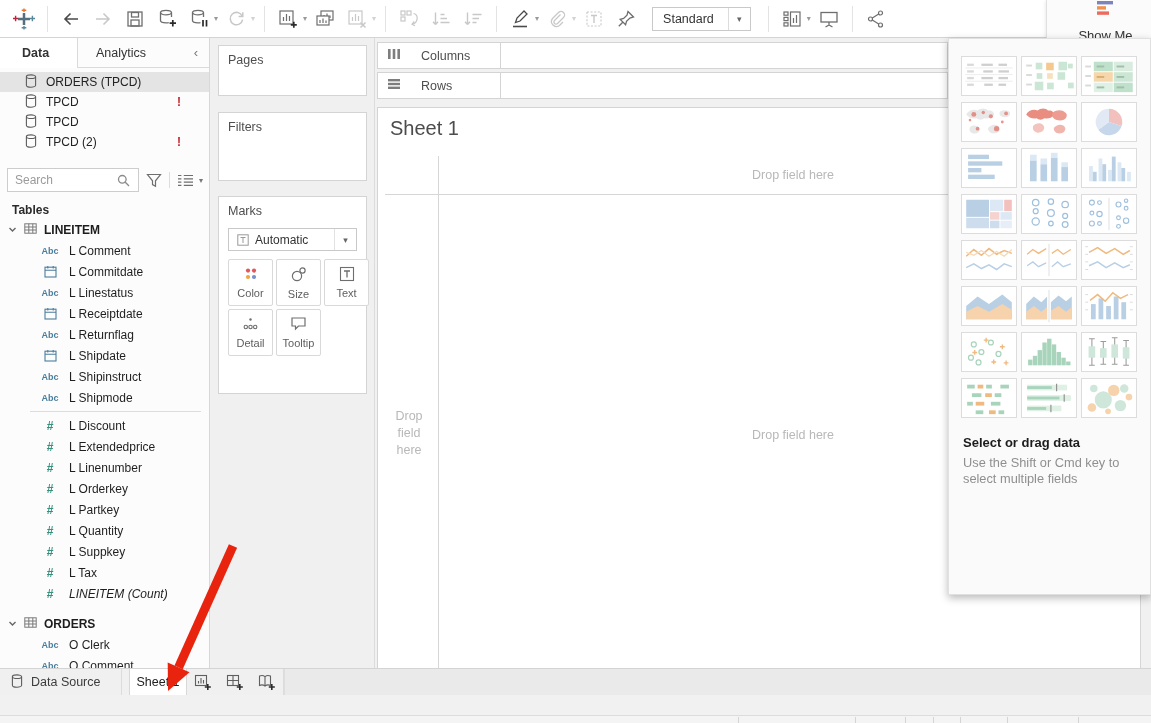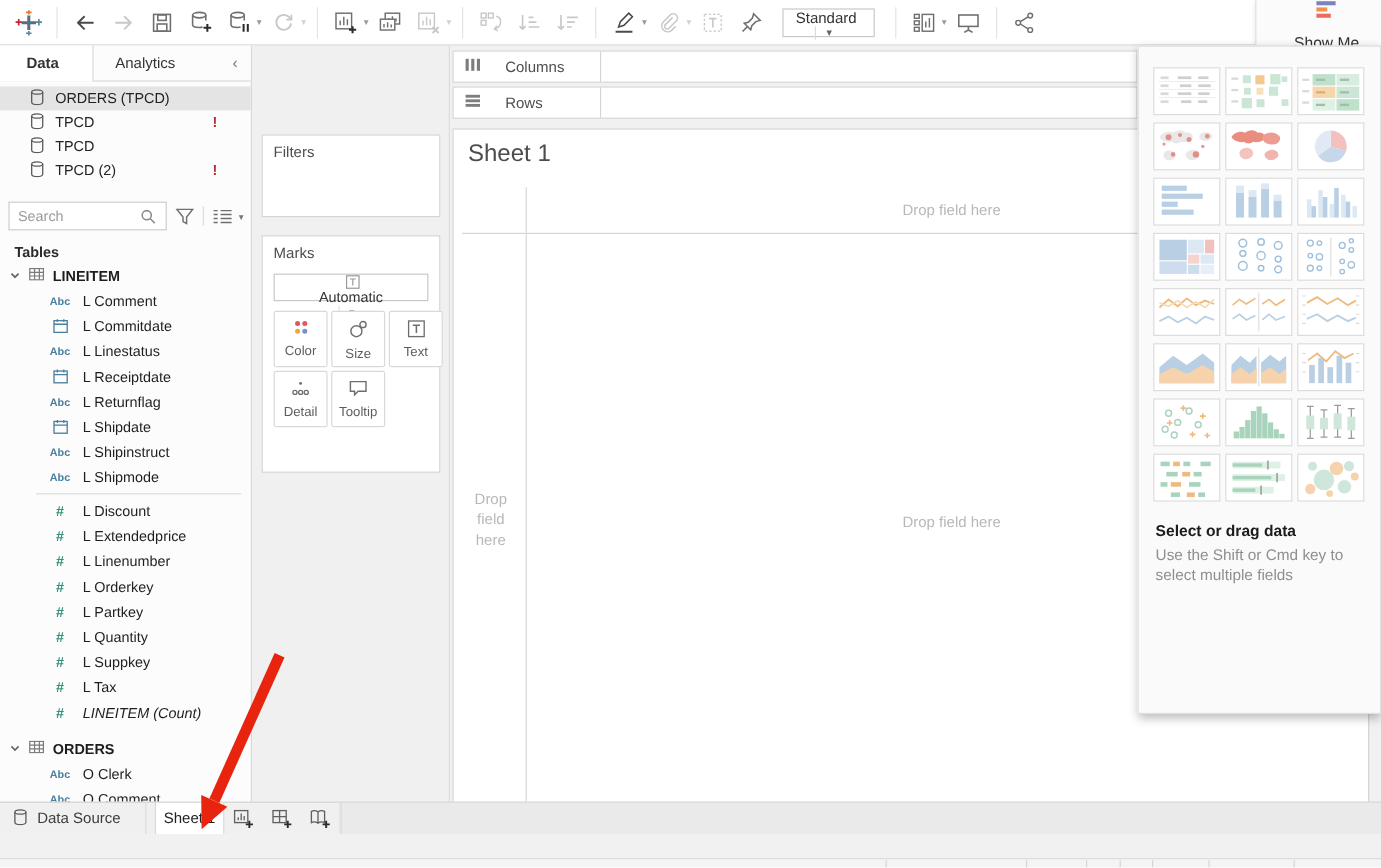--- a/index.html
+++ b/index.html
@@ -8,21 +8,21 @@
 
   
   .toolbar { position:absolute; left:0; top:0; width:1151px; height:38px; background:#fff; border-bottom:1px solid #d4d4d4; display:flex; align-items:center; padding-left:8px; }
   .tb-group { display:flex; align-items:center; }
   .tb-btn { height:28px; min-width:26px; display:flex; align-items:center; justify-content:center; color:#6e6e6e; margin:0 3px; cursor:default; }
   .tb-btn.dark { color:#4a4a4a; }
   .tb-btn.disabled { color:#c8c8c8; }
   .tb-caret { font-size:8px; color:#9a9a9a; margin:0 2px 0 -1px; }
   .tb-caret.disabled { color:#d2d2d2; }
   .tb-sep { width:1px; height:26px; background:#e3e3e3; margin:0 7px; }
-  .fit-select { display:flex; align-items:center; height:24px; border:1px solid #c9c9c9; background:#fff; margin:0 10px;flex-direction:column; }
+  .fit-select { display:flex; align-items:center; height:24px; border:1px solid #c9c9c9; background:#fff; margin:0 10px; }
   .fit-select .fit-label { padding:0 14px 0 10px; font-size:12.5px; color:#333; min-width:62px; }
   .fit-select .fit-caret { width:22px; height:22px; border-left:1px solid #dcdcdc; display:flex; align-items:center; justify-content:center; font-size:9px; color:#666; }
   .tb-spacer { flex:1; }
   .showme-btn { width:105px; height:38px; background:#fbfbfb; border-left:1px solid #e0e0e0; display:flex; align-items:center; gap:9px; padding-left:13px; font-size:13px; color:#333; box-shadow:-1px 1px 3px rgba(0,0,0,.08);flex-direction:column; }
 
   
   .sidebar { position:absolute; left:0; top:38px; width:210px; height:650px; background:#fcfcfc; border-right:1px solid #d8d8d8; overflow:hidden; }
   .side-tabs { height:30px; display:flex; align-items:stretch; border-bottom:1px solid #dadada; background:#fcfcfc; }
   .side-tab { display:flex; align-items:center; padding-left:22px; font-size:12.5px; color:#333; }
   .side-tab.active { width:78px; background:#fff; font-weight:bold; border-right:1px solid #dadada; margin-bottom:-1px; }
@@ -48,21 +48,21 @@
   .field-divider { height:1px; background:#dcdcdc; margin:3px 8px 3px 30px; }
   .italic { font-style:italic; }
 
   
   .cards-panel { position:absolute; left:210px; top:38px; width:165px; height:650px; background:#f0f0f0; border-right:1px solid #dcdcdc; }
   .card { position:absolute; left:8px; width:149px; background:#fff; border:1px solid #d4d4d4; }
   .card-label { padding:7px 0 0 9px; font-size:12.5px; color:#4e4e4e; }
   .card.pages { top:7px; height:51px; }
   .card.filters { top:74px; height:69px; }
   .card.marks { top:158px; height:198px; }
-  .marks-select { margin:10px 9px 0 9px; height:23px; border:1px solid #c9c9c9; display:flex; align-items:center; background:#fff;flex-direction:column; }
+  .marks-select { margin:10px 9px 0 9px; height:23px; border:1px solid #c9c9c9; display:flex; align-items:center; background:#fff; }
   .marks-select .ms-ico { padding:0 6px 0 8px; display:flex; }
   .marks-select .ms-label { flex:1; font-size:12px; color:#333; }
   .marks-select .ms-caret { width:22px; height:21px; border-left:1px solid #e2e2e2; display:flex; align-items:center; justify-content:center; font-size:9px; color:#666; }
   .marks-grid { display:grid; grid-template-columns:repeat(3,45px); gap:3px; padding:8px 0 0 9px; }
   .mark-btn { height:47px; border:1px solid #d9d9d9; border-radius:2px; background:#fff; display:flex; flex-direction:column; align-items:center; justify-content:center; gap:3px; font-size:11px; color:#5e5e5e; }
 
   
   .canvas { position:absolute; left:375px; top:38px; width:776px; height:650px; background:#f1f1f1; }
   .shelf-row { position:absolute; left:2px; height:27px; display:flex; }
   .shelf-row.columns { top:4px; } .shelf-row.rows { top:34px; }
@@ -479,20 +479,23 @@
               <rect x="1" y="2.2" width="11" height="9.8"></rect>
               <path d="M1 5.2h11M3.8 1v2.4M9.2 1v2.4"></path>
             </svg>
           </span>
           <span>O Orderdate</span>
         </div>
       </div>
   </div>
 
   <div class="cards-panel">
+    <div class="card pages">
+      <div class="card-label">Pages</div>
+    </div>
     <div class="card filters">
       <div class="card-label">Filters</div>
     </div>
     <div class="card marks">
       <div class="card-label">Marks</div>
       <div class="marks-select">
         <span class="ms-ico" id="ico-marktype">
             <svg width="12" height="12" viewBox="0 0 12 12" fill="none" stroke="#9a9a9a" stroke-width="1">
               <rect x=".8" y=".8" width="10.4" height="10.4"></rect>
               <path d="M3.5 3.5h5M6 3.5V9"></path>

